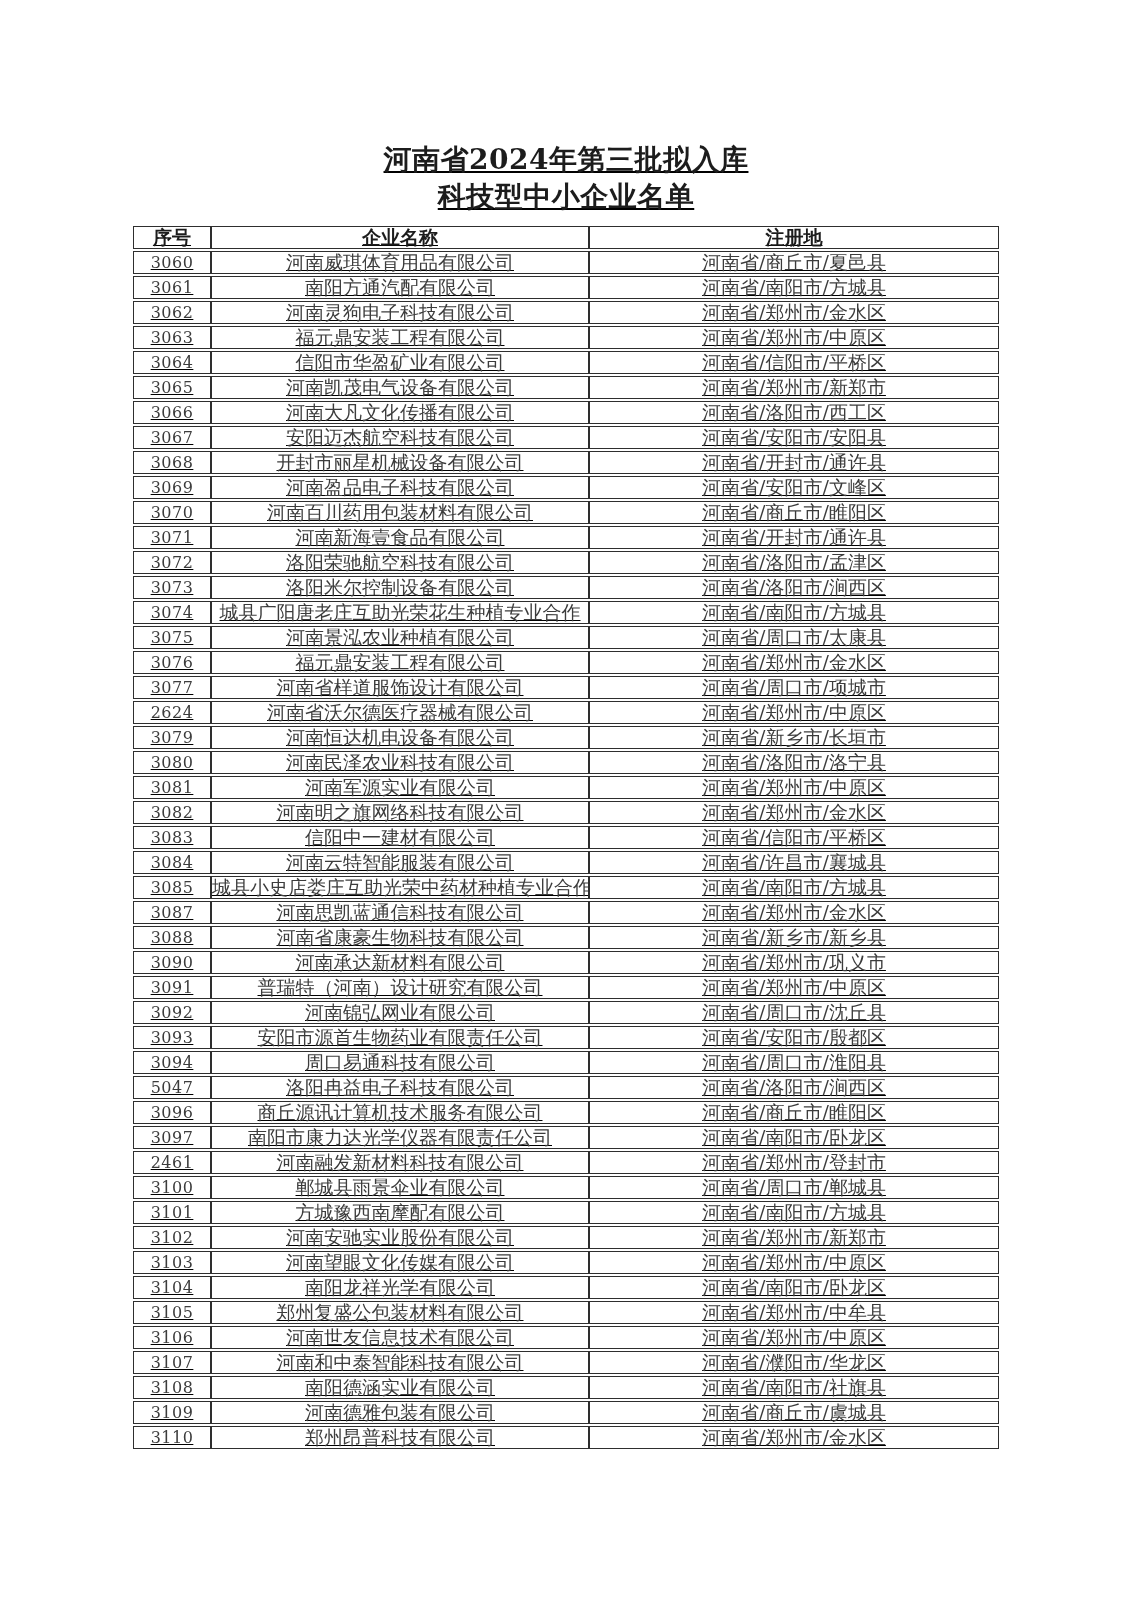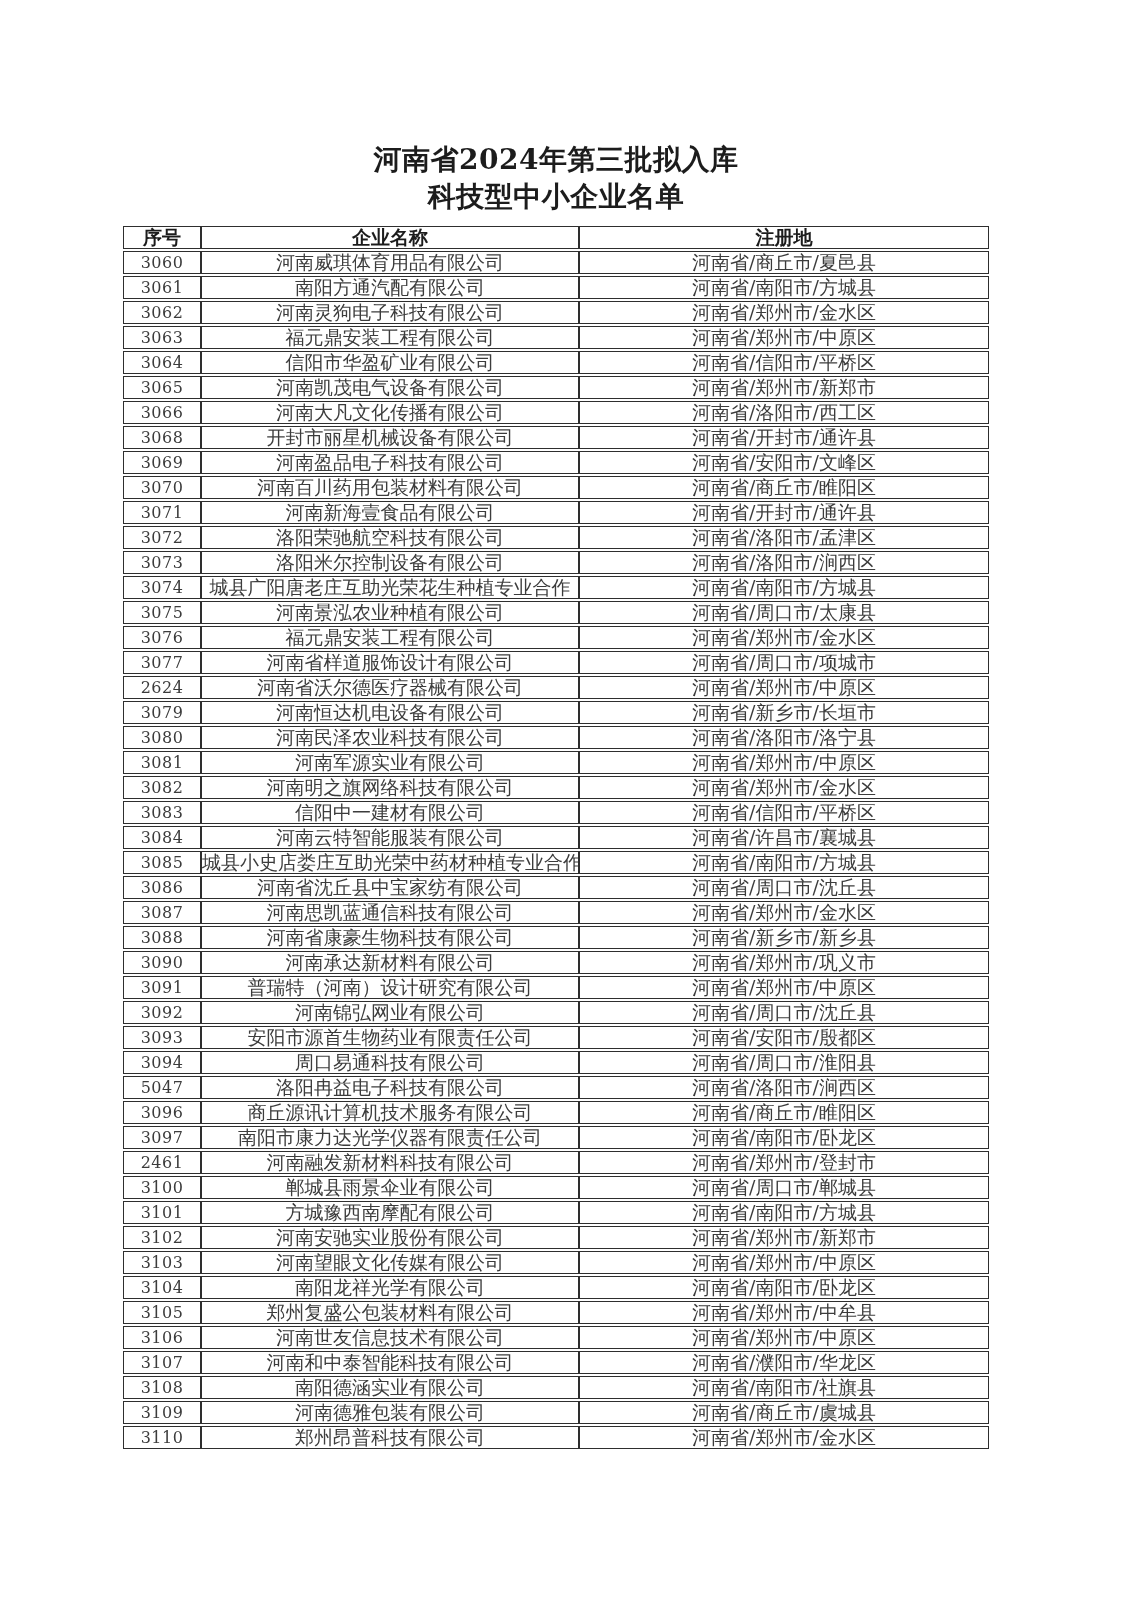--- a/index.html
+++ b/index.html
@@ -9,23 +9,24 @@
   }
   body {
     width: 1131px;
     height: 1600px;
     position: relative;
     font-family: "DejaVu Serif", "Liberation Serif", serif;
     overflow: hidden;
   }
   .sheet {
     position: absolute;
-    left: 123px;
+    left: 133px;
     top: 0;
     width: 866px;
+    text-decoration: underline;
   }
   .doc-title {
     margin-top: 141px;
     text-align: center;
     font-size: 28px;
     line-height: 37px;
     font-weight: 600;
     color: var(--ink-strong, #1c1c1c);
     letter-spacing: 0.5px;
   }
@@ -116,20 +117,25 @@
           <td class="col-seq">3065</td>
           <td class="col-name">河南凯茂电气设备有限公司</td>
           <td class="col-loc">河南省/郑州市/新郑市</td>
         </tr>
         <tr>
           <td class="col-seq">3066</td>
           <td class="col-name">河南大凡文化传播有限公司</td>
           <td class="col-loc">河南省/洛阳市/西工区</td>
         </tr>
         <tr>
+          <td class="col-seq">3067</td>
+          <td class="col-name">安阳迈杰航空科技有限公司</td>
+          <td class="col-loc">河南省/安阳市/安阳县</td>
+        </tr>
+        <tr>
           <td class="col-seq">3068</td>
           <td class="col-name">开封市丽星机械设备有限公司</td>
           <td class="col-loc">河南省/开封市/通许县</td>
         </tr>
         <tr>
           <td class="col-seq">3069</td>
           <td class="col-name">河南盈品电子科技有限公司</td>
           <td class="col-loc">河南省/安阳市/文峰区</td>
         </tr>
         <tr>
@@ -206,25 +212,20 @@
           <td class="col-seq">3084</td>
           <td class="col-name">河南云特智能服装有限公司</td>
           <td class="col-loc">河南省/许昌市/襄城县</td>
         </tr>
         <tr>
           <td class="col-seq">3085</td>
           <td class="col-name">城县小史店娄庄互助光荣中药材种植专业合作</td>
           <td class="col-loc">河南省/南阳市/方城县</td>
         </tr>
         <tr>
-          <td class="col-seq">3086</td>
-          <td class="col-name">河南省沈丘县中宝家纺有限公司</td>
-          <td class="col-loc">河南省/周口市/沈丘县</td>
-        </tr>
-        <tr>
           <td class="col-seq">3087</td>
           <td class="col-name">河南思凯蓝通信科技有限公司</td>
           <td class="col-loc">河南省/郑州市/金水区</td>
         </tr>
         <tr>
           <td class="col-seq">3088</td>
           <td class="col-name">河南省康豪生物科技有限公司</td>
           <td class="col-loc">河南省/新乡市/新乡县</td>
         </tr>
         <tr>

